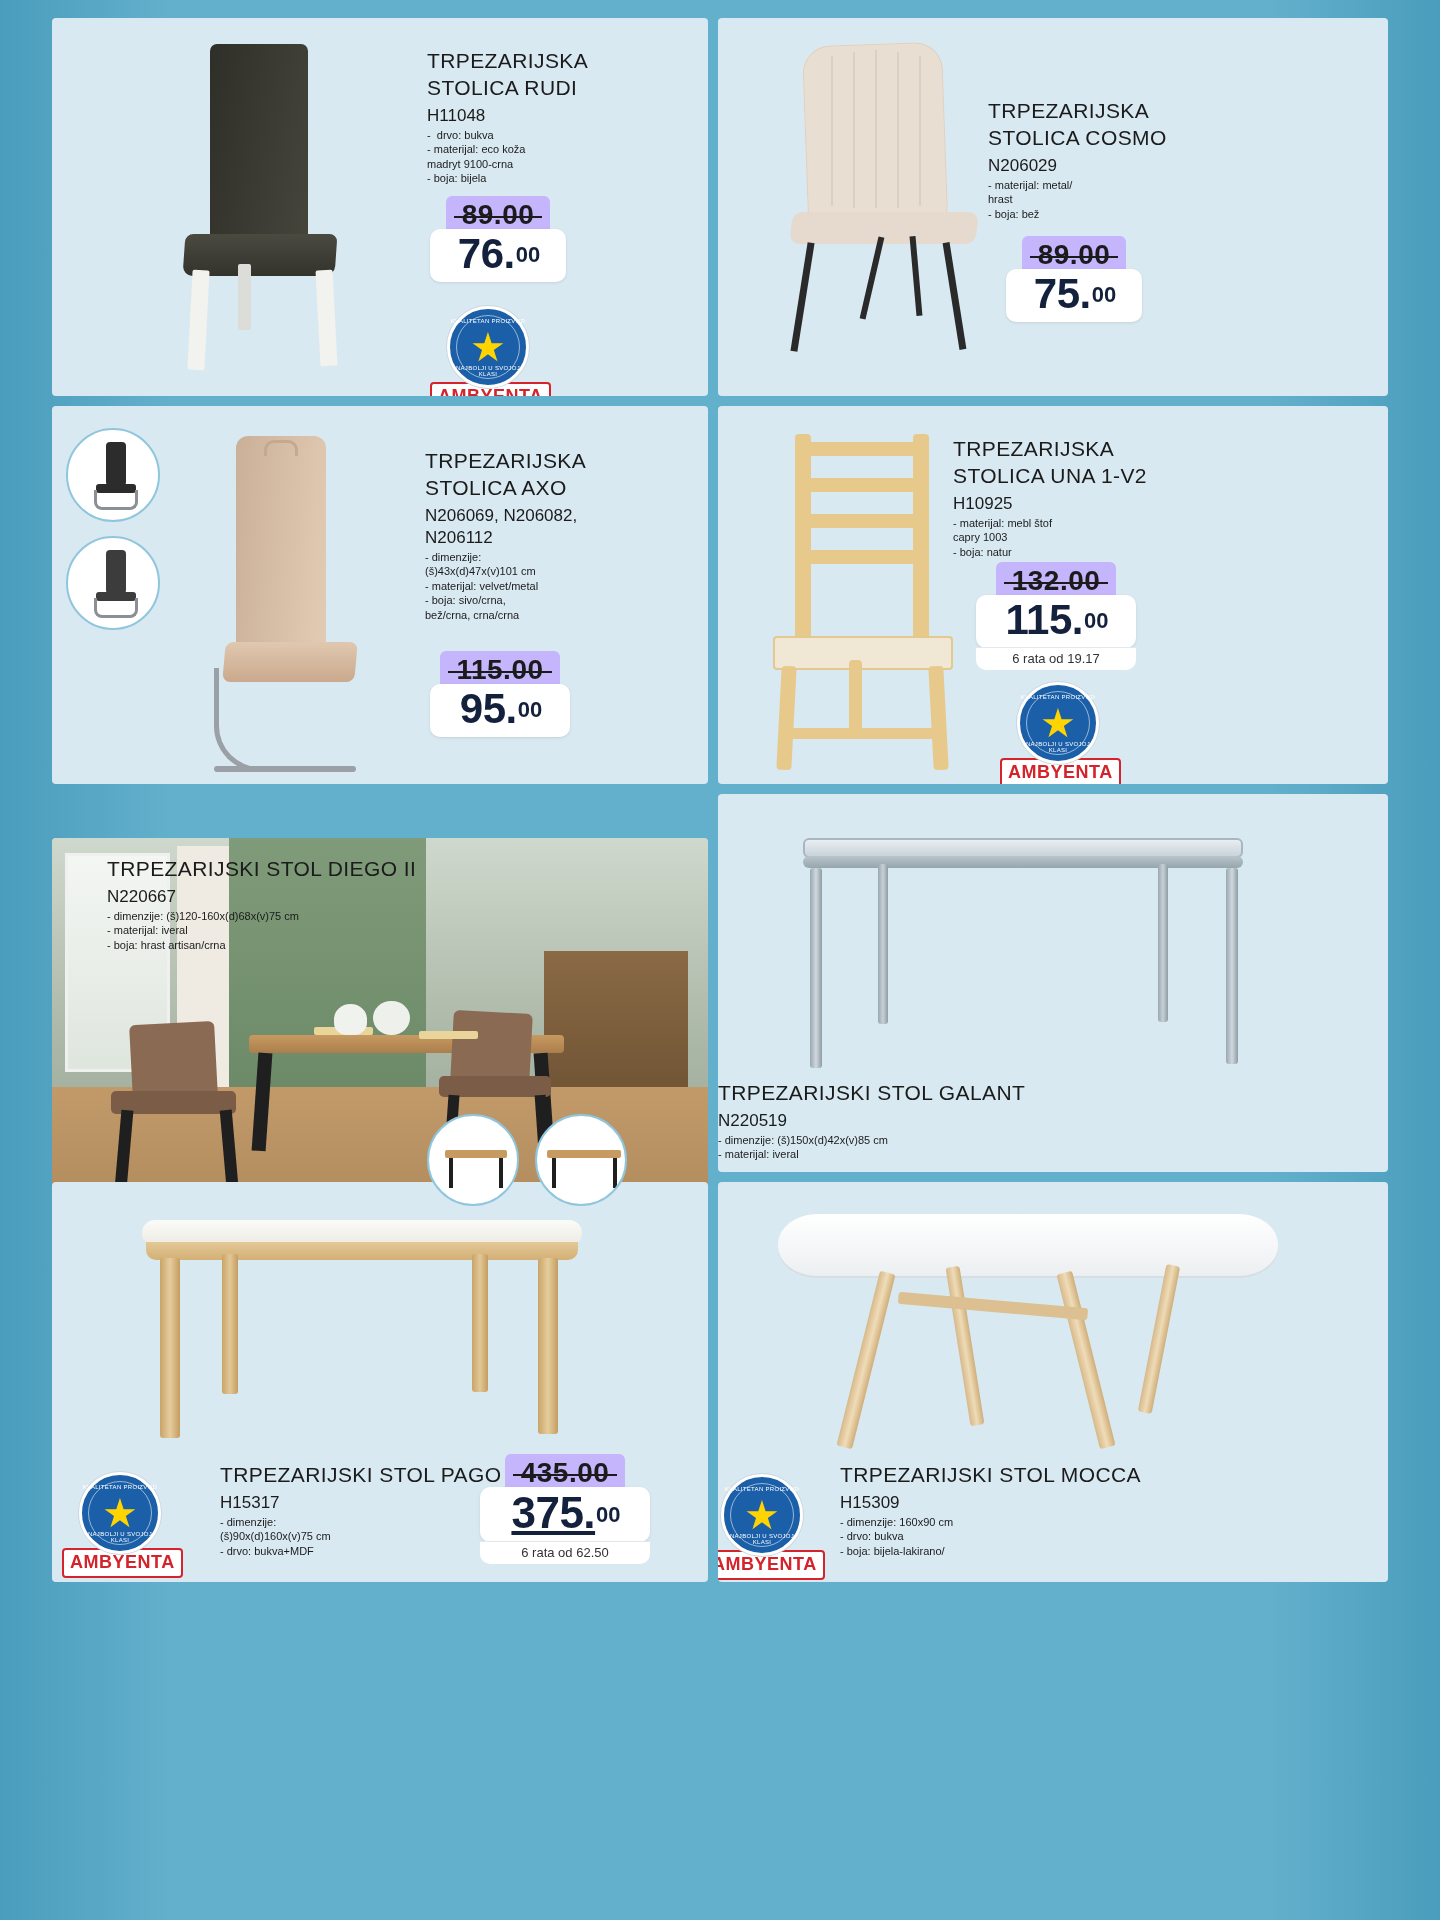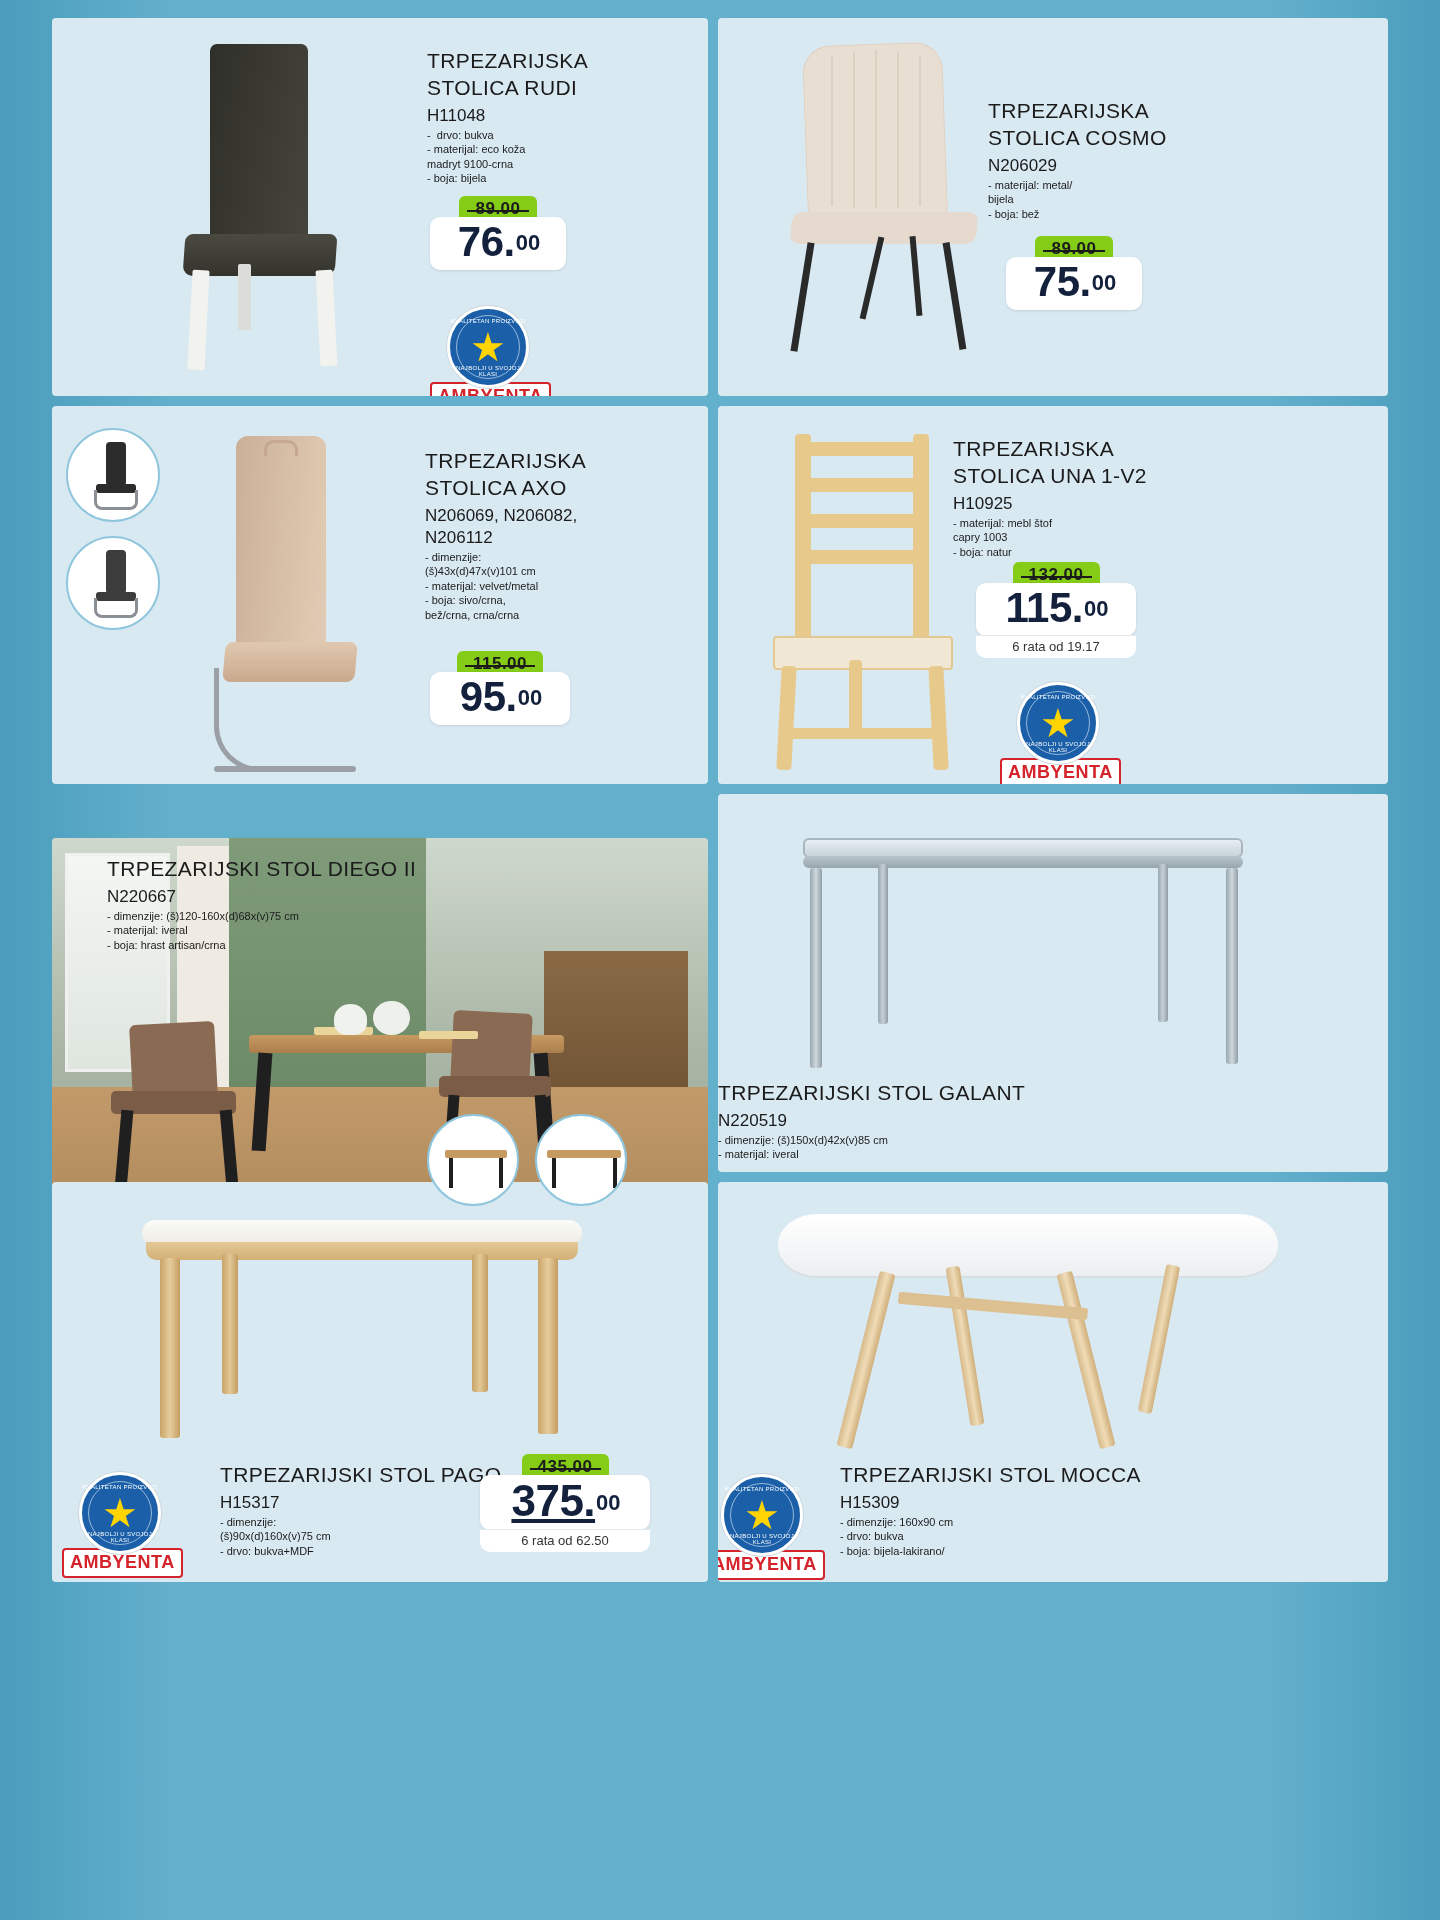--- a/index.html
+++ b/index.html
@@ -50,23 +50,23 @@
   
   .pricebox {
     position: absolute;
     display: flex;
     flex-direction: column;
     align-items: stretch;
     z-index: 6;
   }
   .oldprice {
     align-self: center;
-    background: #84cc16;
+    background: #c4b5fd;
     color: #1b1b1b;
-    font-size: 17px;
+    font-size: 28px;
     font-weight: 700;
     padding: 3px 16px 4px 16px;
     border-radius: 6px;
     position: relative;
     letter-spacing: 0.5px;
     text-align: right;
     z-index: 1;
   }
   .oldprice::after {
     content: "";
@@ -259,21 +259,21 @@
         <div class="cosmo-leg" style="left:178px; top:206px; width:7px; height:108px; transform:rotate(-9deg);"></div>
         <div class="cosmo-leg" style="left:96px; top:200px; width:6px; height:84px; transform:rotate(13deg);"></div>
         <div class="cosmo-leg" style="left:140px; top:200px; width:6px; height:80px; transform:rotate(-5deg);"></div>
       </div>
       <div style="position:absolute; left:270px; top:80px; width:250px;">
         <div class="title" style="white-space:pre-line;">TRPEZARIJSKA
 STOLICA COSMO</div>
         <div class="code">N206029</div>
         <div class="specs">
           <div>- materijal: metal/</div>
-          <div>bijela</div>
+          <div>hrast</div>
           <div>- boja: bež</div>
         </div>
       </div>
       <div class="pricebox" style="left:288px; top:218px; width:136px;">
         <div class="oldprice">89.00</div>
         <div class="newprice">
           <span class="main">75.</span><span class="cents">00</span>
         </div>
       </div>
     </div>

